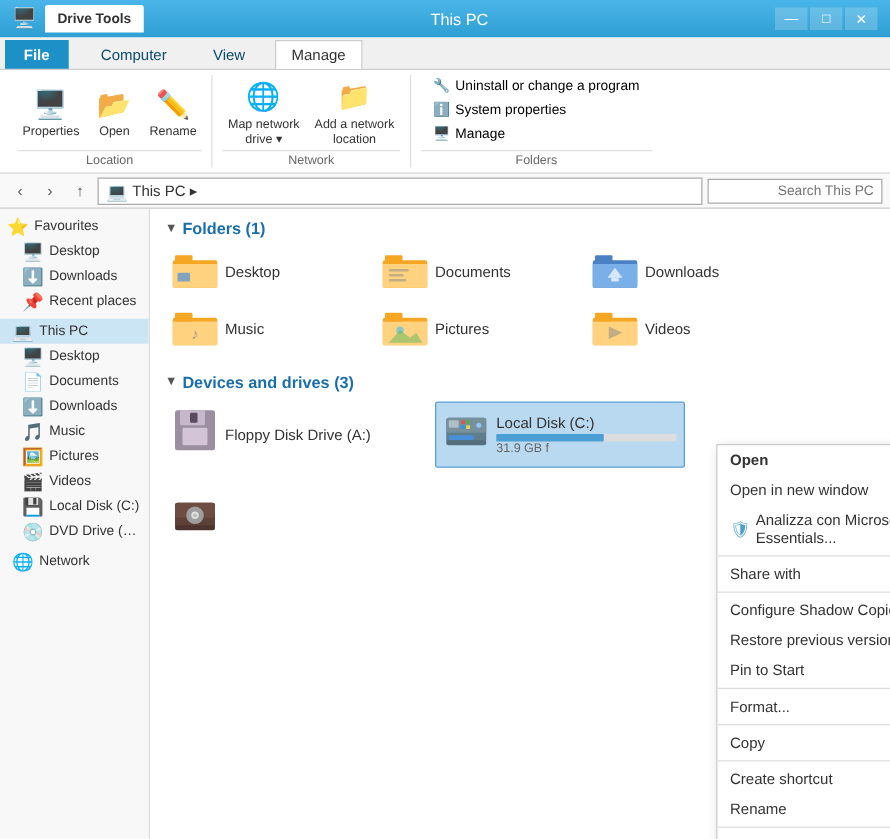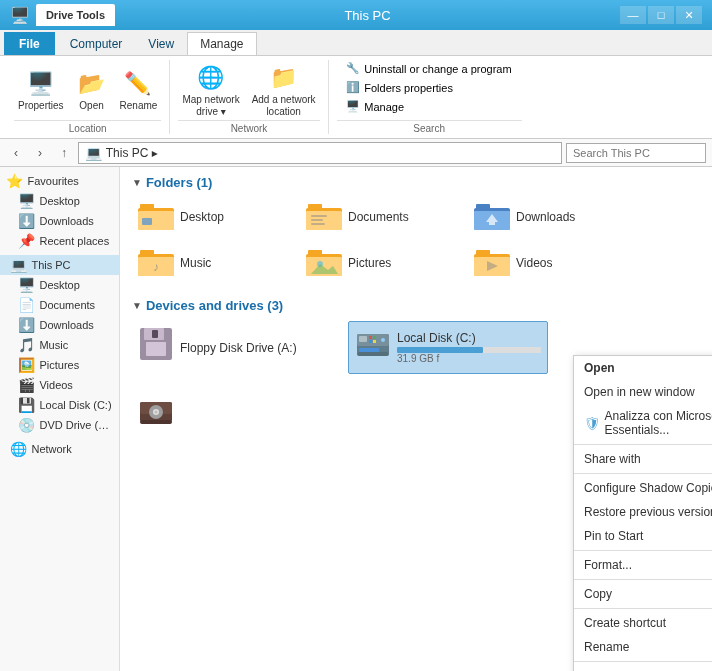--- a/index.html
+++ b/index.html
@@ -53,20 +53,21 @@
       justify-content: center;
     }
 
     
     .ribbon-tabs {
       display: flex;
       background: #f0f0f0;
       border-bottom: 1px solid #ccc;
       padding-left: 4px;
       padding-top: 2px;
+      gap: 11px;
     }
     .ribbon-tab {
       padding: 4px 12px;
       font-size: 12px;
       cursor: pointer;
       border: 1px solid transparent;
       border-bottom: none;
       background: transparent;
       color: #0c4a6e;
     }
@@ -189,20 +190,21 @@
       font-size: 12px;
       color: #333;
     }
     .search-box {
       width: 140px;
       height: 20px;
       border: 1px solid #aaa;
       padding: 0 6px;
       font-size: 11px;
       color: #888;
+      text-align: right;
     }
 
     
     .main-layout {
       display: flex;
       height: calc(671px - 30px - 30px - 75px - 28px - 1px);
       overflow: hidden;
     }
 
     
@@ -380,28 +382,28 @@
   </div>
 
   <div class="ribbon-group">
     <div class="ribbon-right">
       <div class="ribbon-right-item">
         <span>🔧</span>
         <span>Uninstall or change a program</span>
       </div>
       <div class="ribbon-right-item">
         <span>ℹ️</span>
-        <span>Folders properties</span>
+        <span>System properties</span>
       </div>
       <div class="ribbon-right-item">
         <span>🖥️</span>
         <span>Manage</span>
       </div>
     </div>
-    <div class="ribbon-group-label">Search</div>
+    <div class="ribbon-group-label">Folders</div>
   </div>
 </div>
 
 <div class="address-bar">
   <button class="nav-btn">‹</button>
   <button class="nav-btn">›</button>
   <button class="nav-btn">↑</button>
   <div class="address-path">
     <span style="font-size:14px;">💻</span>&nbsp;
     <span>This PC ▸</span>

